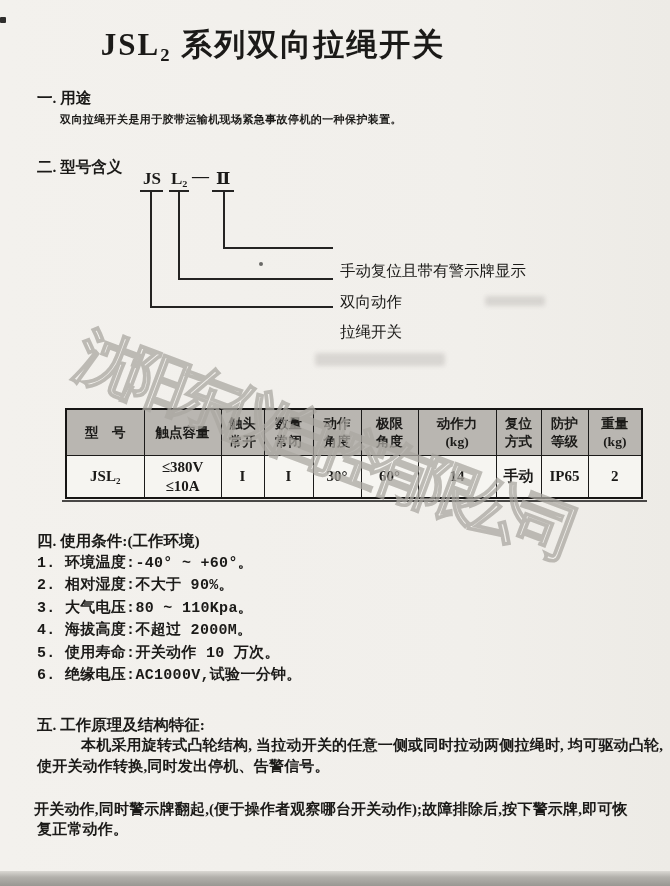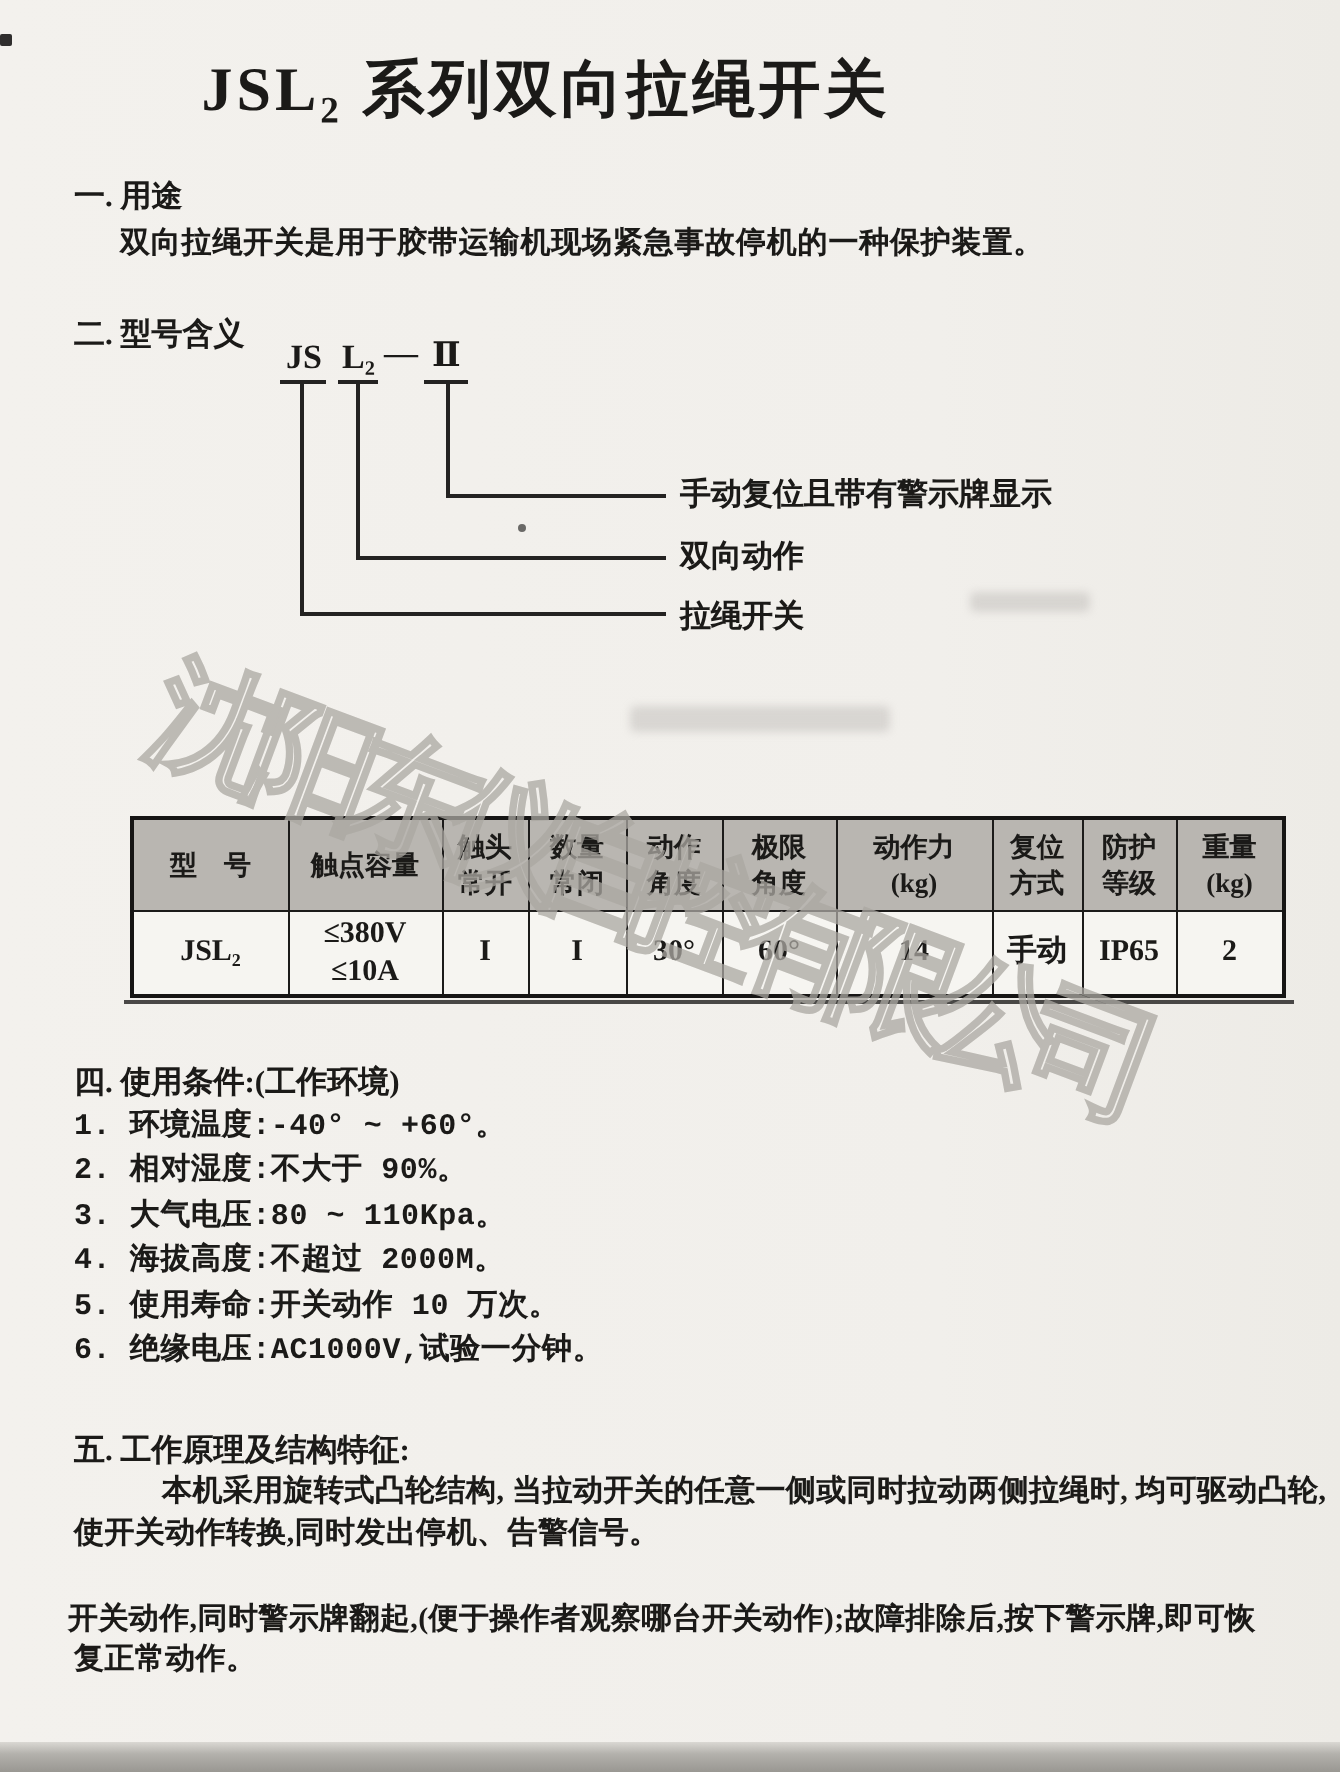--- a/index.html
+++ b/index.html
@@ -9,25 +9,25 @@
     background:linear-gradient(90deg,#f3f1ed 0%,#f1efeb 70%,#edebe6 100%);
     font-family:"Liberation Serif","DejaVu Serif",serif;
     color:#1b1a18;font-weight:600;
   }
   .abs{position:absolute;}
   .page-title{
     left:0;top:24px;width:546px;text-align:center;
     font-size:31px;font-weight:bold;letter-spacing:2px;white-space:nowrap;
   }
   .sec-heading{font-size:15.5px;font-weight:bold;white-space:nowrap;}
-  .body-text{font-size:15px;letter-spacing:0.4px;white-space:nowrap;}
+  .body-text{font-size:11px;letter-spacing:0.4px;white-space:nowrap;}
   
   .code-part{font-size:17px;font-weight:bold;white-space:nowrap;}
   .dline{background:#242322;}
-  .dlabel{font-size:15.5px;font-weight:bold;white-space:nowrap;}
+  .dlabel{font-size:15.5px;font-weight:normal;white-space:nowrap;margin-top:24px;}
   
   .spec-table{
     position:absolute;left:65px;top:408px;width:576px;
     border-collapse:collapse;table-layout:fixed;
     border:2.5px solid #161514;
   }
   .spec-table th,.spec-table td{
     border:1px solid #1c1b1a;text-align:center;vertical-align:middle;
     white-space:pre-line;padding:0;overflow:hidden;
   }

